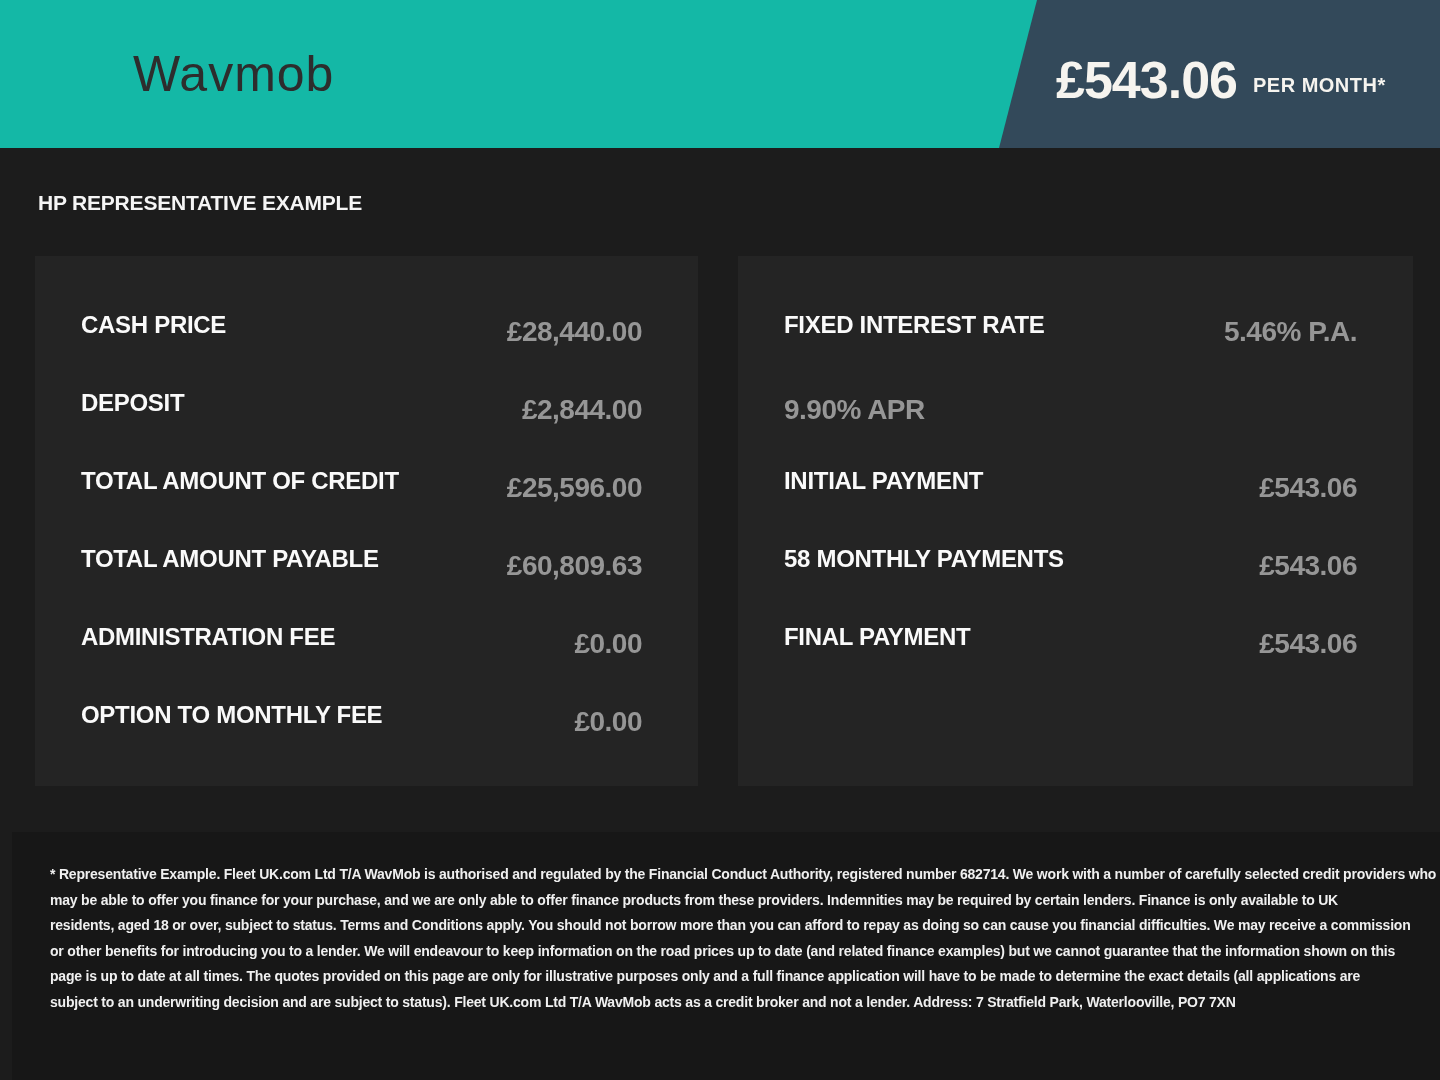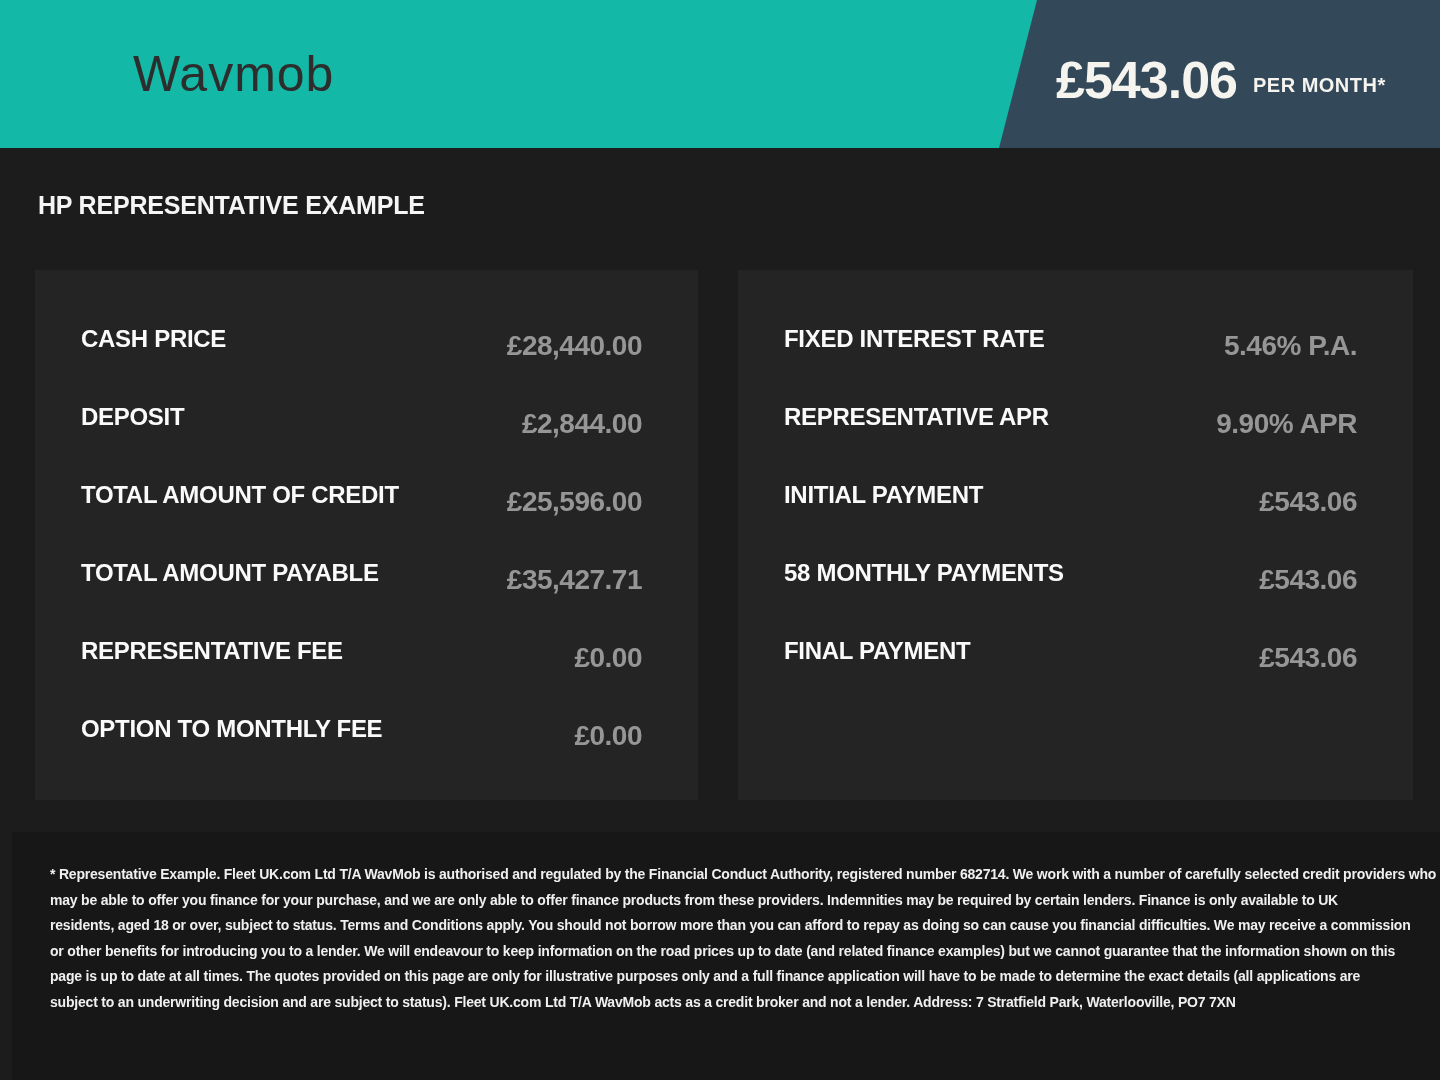--- a/index.html
+++ b/index.html
@@ -19,24 +19,24 @@
   }
   .banner-text{
     position:absolute;left:1056px;bottom:42px;
     display:flex;align-items:baseline;gap:16px;color:#f6f4ef;
   }
   .banner-amount{font-size:52px;font-weight:bold;line-height:1;letter-spacing:-1px;}
   .banner-suffix{font-size:20px;font-weight:bold;position:relative;top:-6px;letter-spacing:0.5px;margin-top:8px;}
   
   .main-title{
     position:absolute;left:38px;top:191px;margin:0;
-    font-size:25px;font-weight:bold;color:#f5f5f5;letter-spacing:-0.2px;
+    font-size:21px;font-weight:bold;color:#f5f5f5;letter-spacing:-0.2px;
   }
   .panel{
-    position:absolute;top:270px;height:530px;background:#242424;
+    position:absolute;top:256px;height:530px;background:#242424;
     box-sizing:border-box;padding:30px 56px 0 46px;
   }
   .panel-left{left:35px;width:663px;}
   .panel-right{left:738px;width:675px;}
   .row{
     height:78px;display:flex;justify-content:space-between;align-items:center;
   }
   .row .label{
     font-size:24px;font-weight:bold;color:#fafafa;letter-spacing:-0.3px;white-space:nowrap;
   }
@@ -78,39 +78,38 @@
     <div class="row">
       <span class="label">DEPOSIT</span>
       <span class="value">£2,844.00</span>
     </div>
     <div class="row">
       <span class="label">TOTAL AMOUNT OF CREDIT</span>
       <span class="value">£25,596.00</span>
     </div>
     <div class="row">
       <span class="label">TOTAL AMOUNT PAYABLE</span>
-      <span class="value">£35,427.71</span>
+      <span class="value">£60,809.63</span>
     </div>
     <div class="row">
-      <span class="label">REPRESENTATIVE FEE</span>
+      <span class="label">ADMINISTRATION FEE</span>
       <span class="value">£0.00</span>
     </div>
     <div class="row">
       <span class="label">OPTION TO MONTHLY FEE</span>
       <span class="value">£0.00</span>
     </div>
   </section>
 
   <section class="panel panel-right">
     <div class="row">
       <span class="label">FIXED INTEREST RATE</span>
       <span class="value">5.46% P.A.</span>
     </div>
     <div class="row">
-      <span class="label">REPRESENTATIVE APR</span>
       <span class="value">9.90% APR</span>
     </div>
     <div class="row">
       <span class="label">INITIAL PAYMENT</span>
       <span class="value">£543.06</span>
     </div>
     <div class="row">
       <span class="label">58 MONTHLY PAYMENTS</span>
       <span class="value">£543.06</span>
     </div>

